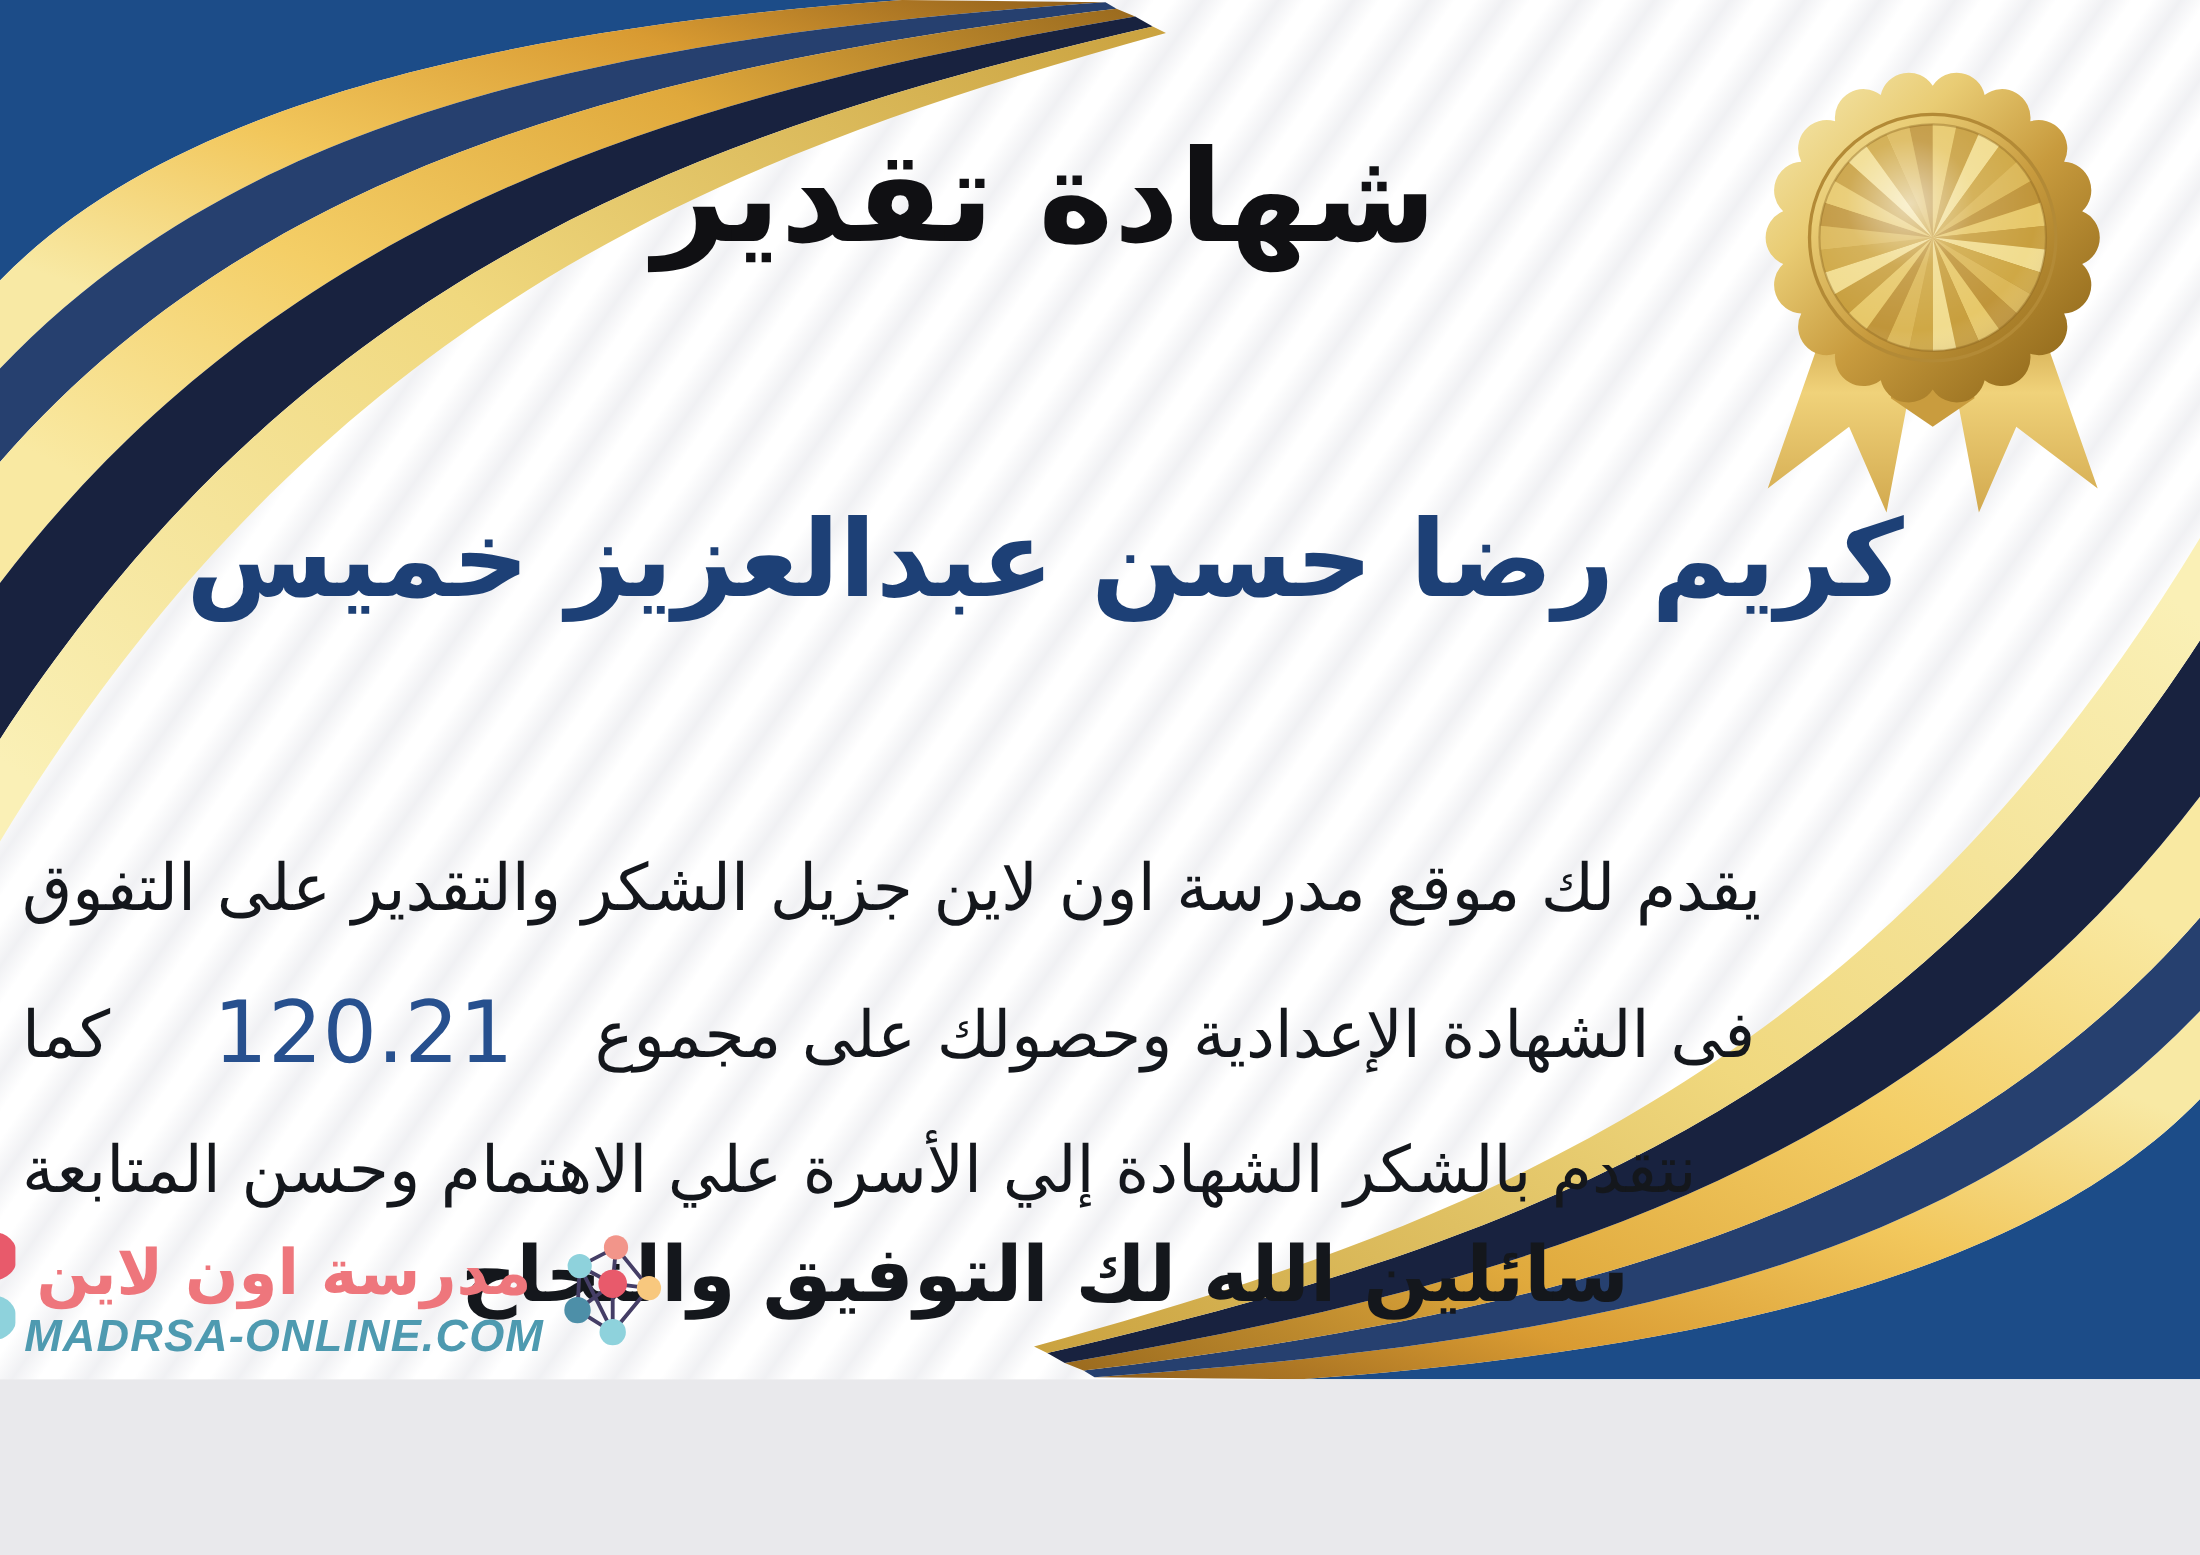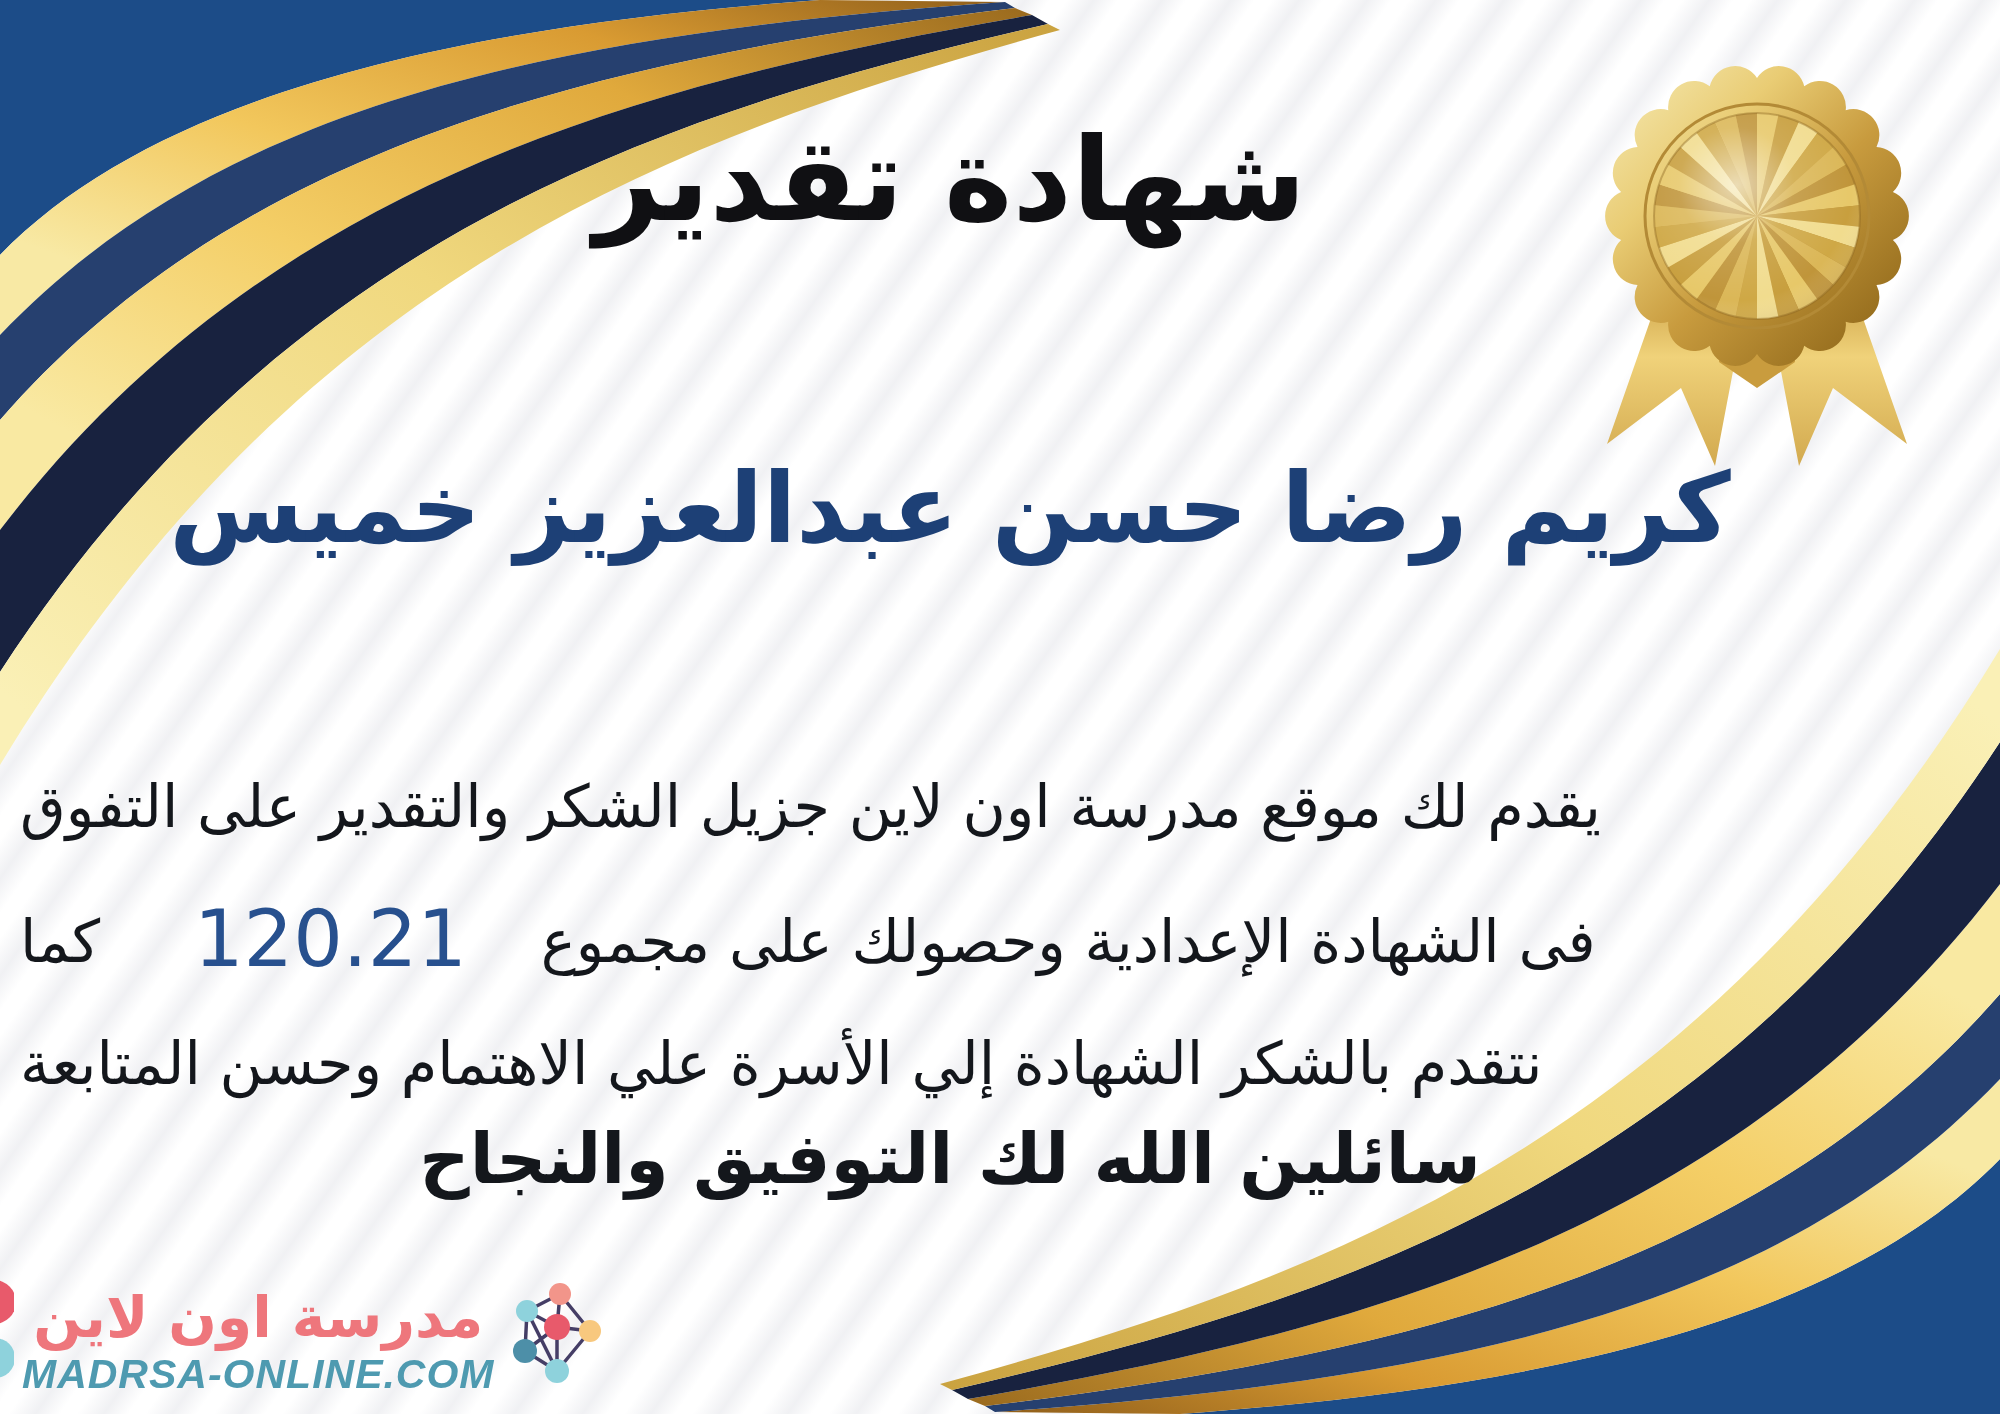--- a/index.html
+++ b/index.html
@@ -1,17 +1,17 @@
 <!DOCTYPE html>
 <html lang="ar"><head>
 <meta charset="utf-8">
 <style>
   html,body{margin:0;padding:0;background:#e9e9ec;}
   .certificate{
-    position:relative;width:2000px;height:1414px;overflow:hidden;
+    position:relative;width:2000px;height:1254px;overflow:hidden;
     background:
       repeating-linear-gradient(125deg,
         rgba(228,229,234,0.55) 0px, #ffffff 20px, #ffffff 34px, rgba(228,229,234,0.55) 56px),
       #ffffff;
     font-family:"DejaVu Sans", sans-serif;
   }
   .corner{position:absolute;width:1100px;height:800px;pointer-events:none;}
   .corner-tl{top:0;left:0;}
   .corner-br{bottom:0;right:0;transform:rotate(180deg);}
   .medal{position:absolute;left:1597px;top:46px;width:320px;height:430px;}

